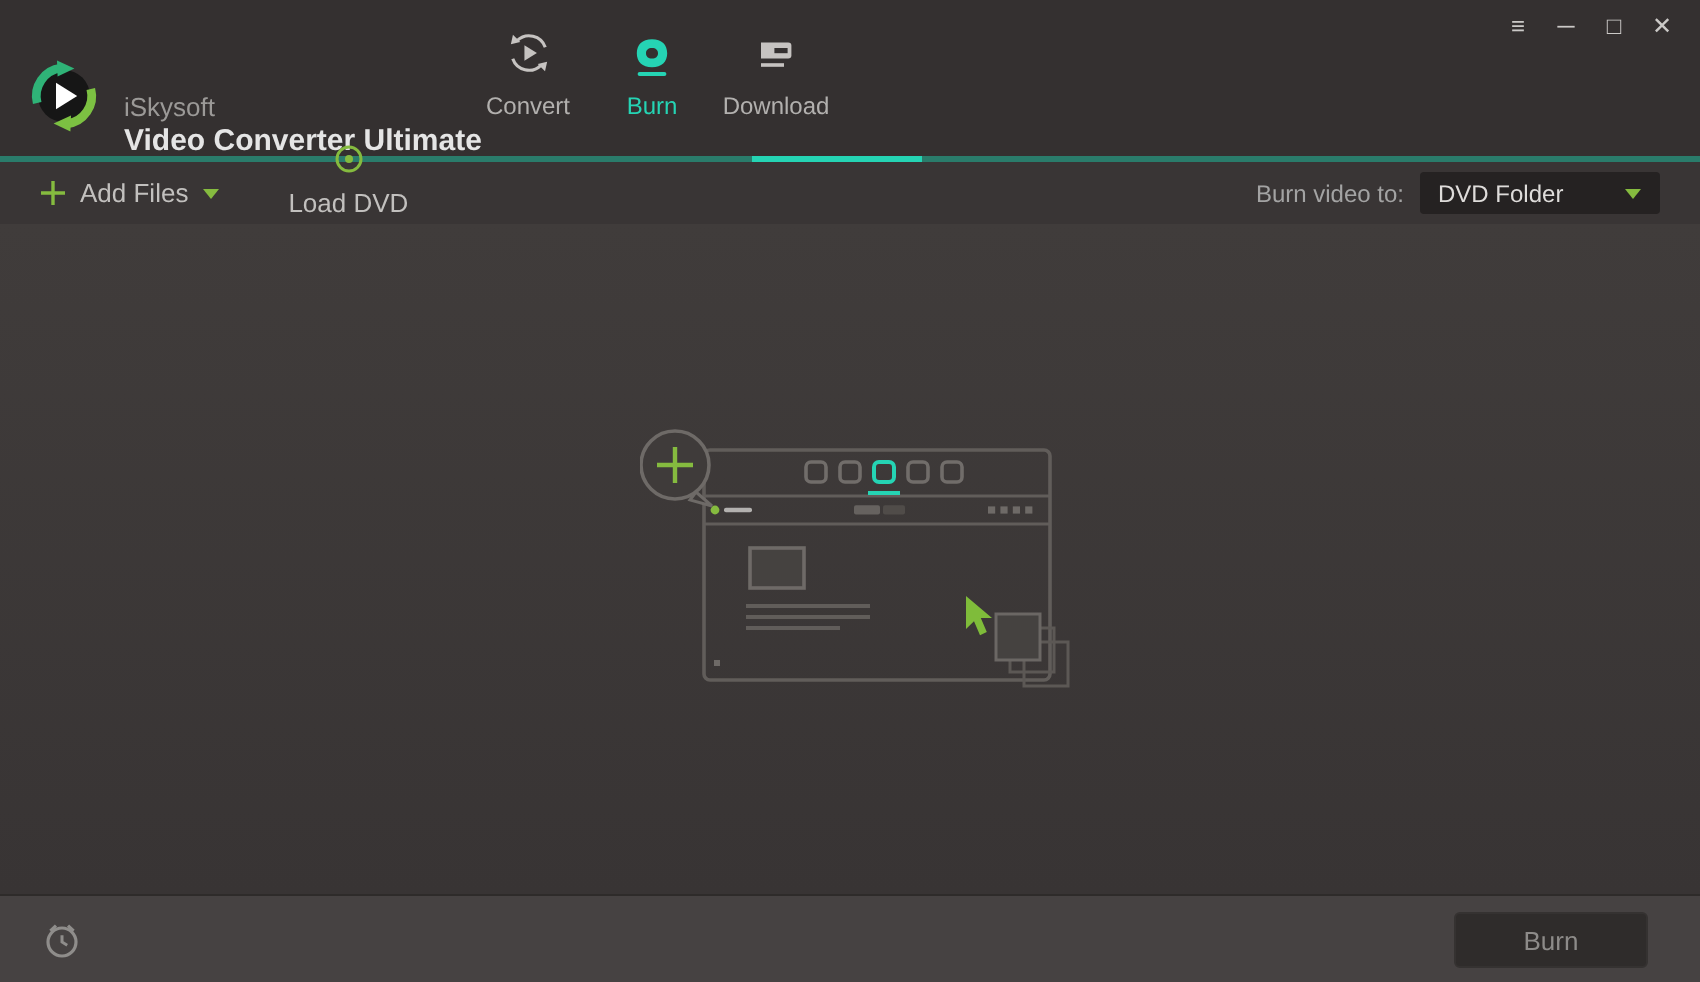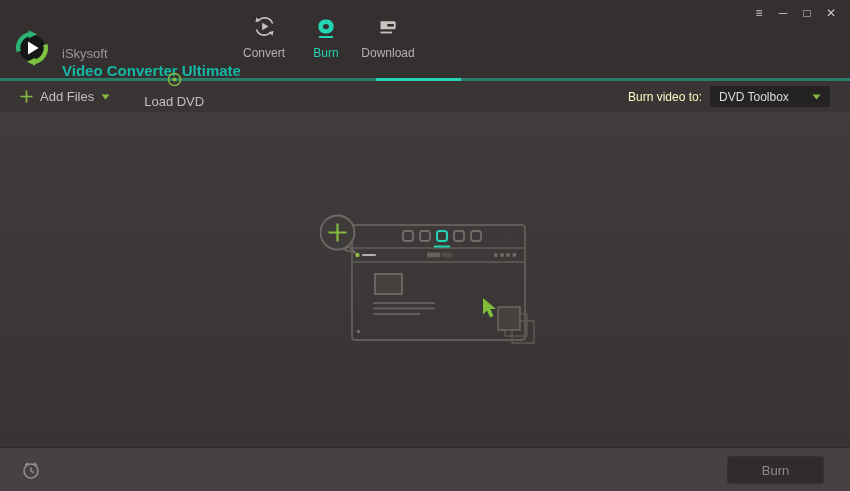--- a/index.html
+++ b/index.html
@@ -16,21 +16,21 @@
     -webkit-font-smoothing:antialiased;
   }
   
   .header{
     position:absolute; top:0; left:0; width:850px; height:78px;
     background:var(--header-bg);
   }
   .brand{position:absolute; left:12px; top:15px; display:flex; align-items:center;}
   .brand-text{margin-left:10px; line-height:1.25;margin-top:31px;}
   .brand-top{font-size:13px; color:#9b9997;}
-  .brand-bottom{font-size:15px; font-weight:bold; color:#14b8a6;}
+  .brand-bottom{font-size:15px; font-weight:bold; color:#e5e5e5;}
   .nav{position:absolute; left:233px; top:13px; display:flex; }
   .tab{
     width:62px; display:flex; flex-direction:column; align-items:center;
     gap:7px; color:#c6c3c1; cursor:pointer;
   }
   .tab .tab-label{font-size:12px; color:#b2b0ae;}
   .tab.active{color:var(--teal);}
   .tab.active .tab-label{color:var(--teal);}
   .tab-icon{height:26px; display:flex; align-items:flex-end; justify-content:center;}
   .win-controls{
@@ -45,21 +45,21 @@
   .toolbar{
     position:absolute; top:81px; left:0; width:850px; height:31px;
     background:var(--toolbar-bg); display:flex; align-items:center;
     padding:0 20px;
   }
   .tool-group{display:flex; align-items:center; gap:7px; cursor:pointer;}
   .tool-group + .tool-group{margin-left:34px;flex-direction:column;}
   .tool-label{font-size:13px; color:#c2c0be;}
   .caret{display:block;}
   .toolbar-right{margin-left:auto; display:flex; align-items:center;}
-  .burn-to-label{font-size:12px; color:#fef9c3;}
+  .burn-to-label{font-size:12px; color:#a3a3a3;}
   .dest-select{
     margin-left:8px; width:120px; height:21px; background:#252222;
     border-radius:2px; display:flex; align-items:center; padding:0 9px;
     cursor:pointer;
   }
   .dest-select .dest-value{font-size:12px; color:#dedcda;}
   .dest-select .caret{margin-left:auto;}
   
   .main{
     position:absolute; top:112px; left:0; width:850px; height:335px;
@@ -171,21 +171,21 @@
     </svg>
     <span class="tool-label">Load DVD</span>
     <svg class="caret" width="9" height="6" viewBox="0 0 9 6">
       <polygon points="0.5,0.5 8.5,0.5 4.5,5.5" fill="#85bb3f"></polygon>
     </svg>
   </div>
 
   <div class="toolbar-right">
     <span class="burn-to-label">Burn video to:</span>
     <div class="dest-select">
-      <span class="dest-value">DVD Toolbox</span>
+      <span class="dest-value">DVD Folder</span>
       <svg class="caret" width="9" height="6" viewBox="0 0 9 6">
         <polygon points="0.5,0.5 8.5,0.5 4.5,5.5" fill="#85bb3f"></polygon>
       </svg>
     </div>
   </div>
 </div>
 
 <div class="main">
   <svg class="drop-illustration" width="225" height="148" viewBox="0 0 225 148">
 

